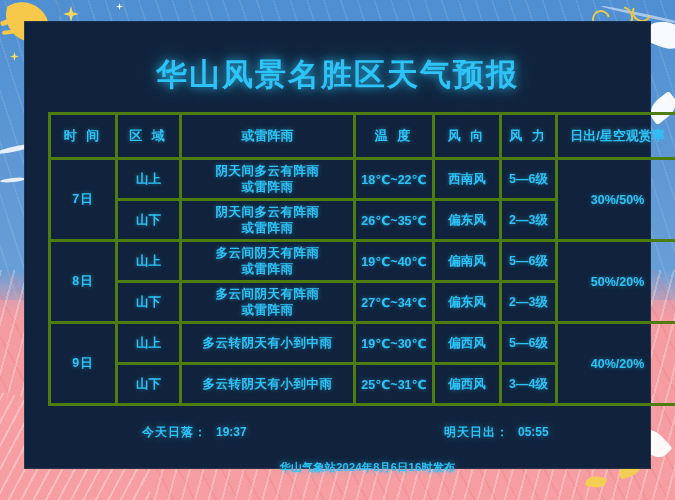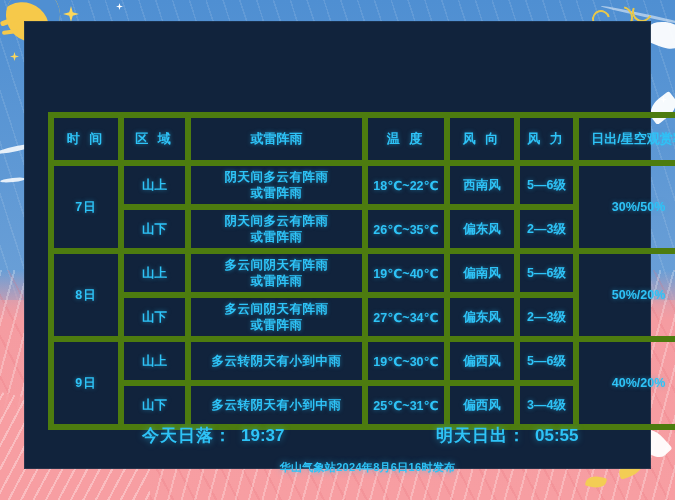--- a/index.html
+++ b/index.html
@@ -120,21 +120,21 @@
 
   
   table.forecast {
     position: absolute;
     left: 23px; top: 90px;
     width: 580px;
     border-collapse: collapse;
     table-layout: fixed;
   }
   table.forecast td, table.forecast th {
-    border: 6px solid #4d7c0f;
+    border: 3px solid #4d7c0f;
     color: #2ec3f7;
     font-size: 12.5px;
     font-weight: bold;
     text-align: center;
     vertical-align: middle;
     padding: 0 2px;
     text-shadow: 0 0 4px rgba(46,195,247,0.5);
   }
   table.forecast th {
     height: 42px;
@@ -151,26 +151,26 @@
   td.temp, td.rate { letter-spacing: 0px; }
   td.rate { font-size: 13px; }
 
   
   .sun-row {
     position: absolute;
     left: 23px; top: 402px;
     width: 580px;
     height: 26px;
     color: #2ec3f7;
-    font-size: 17px;
+    font-size: 12px;
     font-weight: bold;
     text-shadow: 0 0 6px rgba(46,195,247,0.55);
   }
   .sunset { position: absolute; left: 94px; top: 0; letter-spacing: 1px; }
-  .sunrise { position: absolute; left: 388px; top: 0; letter-spacing: 1px; }
+  .sunrise { position: absolute; left: 396px; top: 0; letter-spacing: 1px; }
   .sun-val { margin-left: 9px; letter-spacing: 0; }
 
   .issuer {
     position: absolute;
     left: 0; right: 0; top: 438px;
     text-align: center;
     padding-left: 60px;
     color: #2ec3f7;
     font-size: 11px;
     font-weight: bold;
@@ -207,20 +207,21 @@
 
   <div class="bird" style="left:646px;top:22px;"></div>
   <div class="bird" style="left:648px;top:98px;width:30px;height:20px;transform:rotate(-38deg);"></div>
   <div class="bird" style="left:636px;top:432px;width:34px;height:22px;transform:rotate(48deg);"></div>
 
   <div class="yellow-leaf" style="left:618px;top:460px;"></div>
   <div class="yellow-leaf" style="left:586px;top:476px;width:20px;height:12px;transform:rotate(14deg);"></div>
 
   <div class="panel">
 
+    <div class="title">华山风景名胜区天气预报</div>
 
     <table class="forecast">
       <thead>
         <tr>
           <th style="width:60px;">时 间</th>
           <th style="width:57px;">区 域</th>
           <th style="width:167px;" class="tight">或雷阵雨</th>
           <th style="width:72px;">温 度</th>
           <th style="width:60px;margin-left:40px;">风 向</th>
           <th style="width:49px;">风 力</th>

